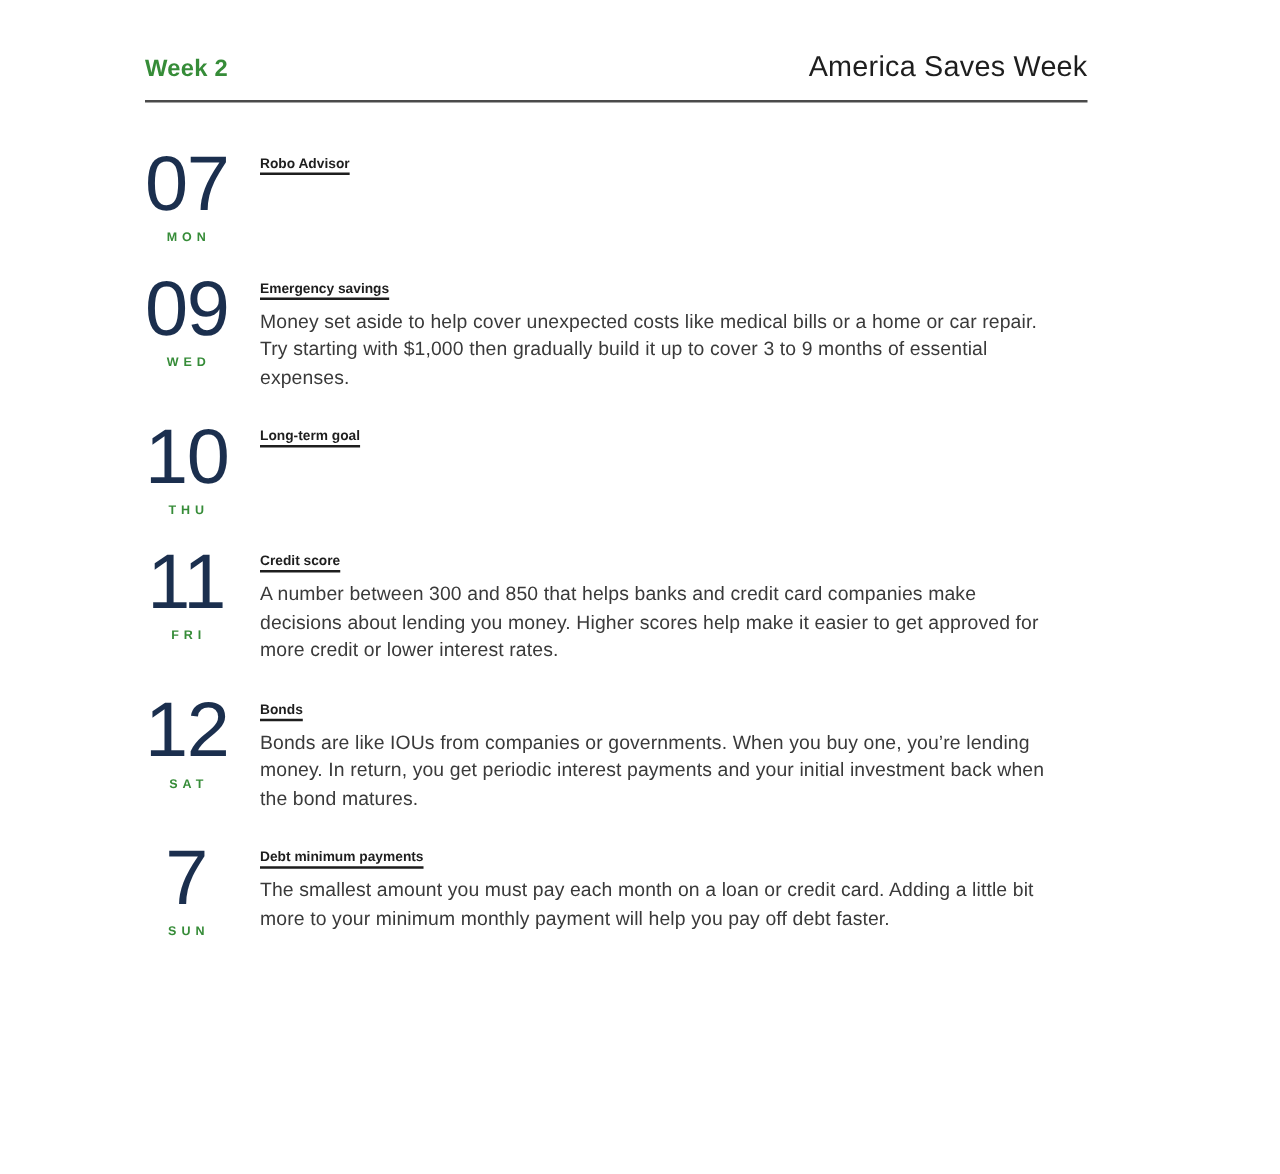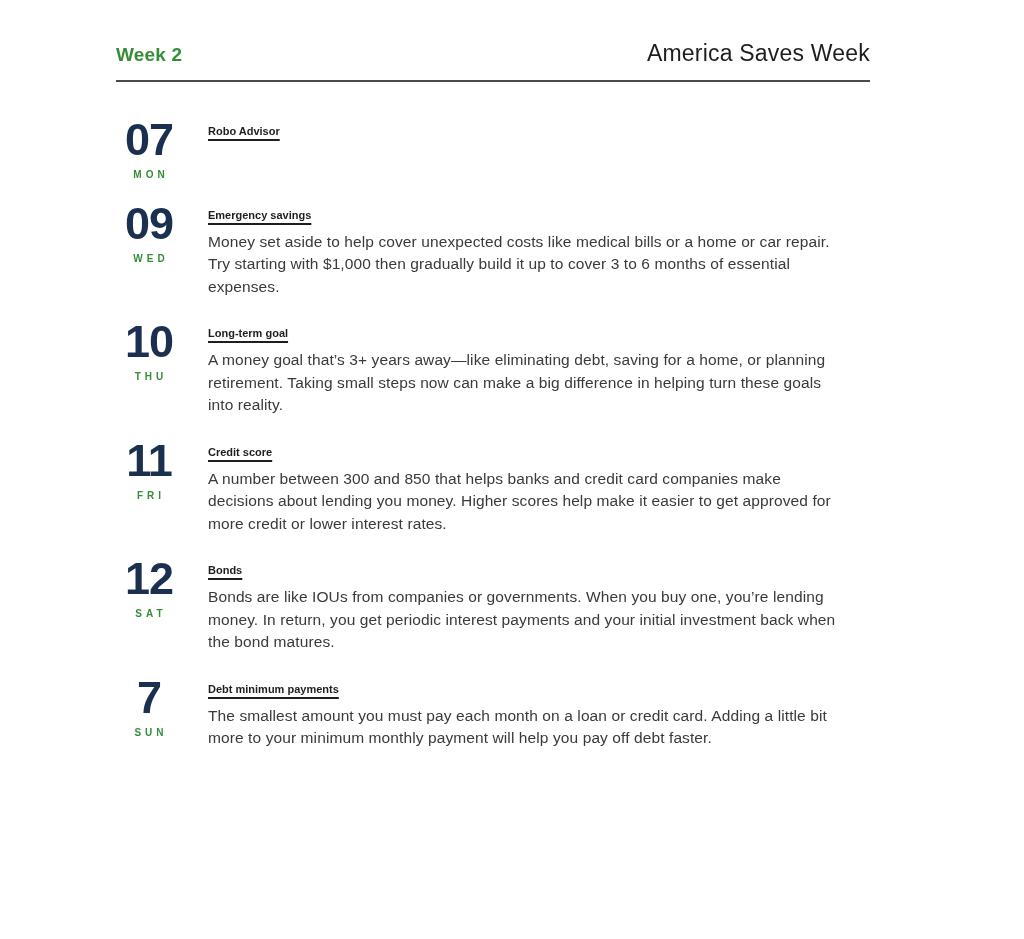--- a/index.html
+++ b/index.html
@@ -40,22 +40,22 @@
     display: flex;
     margin-bottom: 23px;
   }
   .entry-date {
     width: 66px;
     margin-right: 26px;
     flex-shrink: 0;
     text-align: center;
   }
   .day-number {
-    font-size: 45px;
-    font-weight: 700;
+    font-size: 62px;
+    font-weight: 400;
     line-height: 0.95;
     letter-spacing: -1px;
     color: var(--navy, #1b2f4e);
   }
   .day-name {
     margin-top: 7px;
     font-size: 10px;
     font-weight: 600;
     color: var(--green, #368c38);
     letter-spacing: 4px;
@@ -105,32 +105,31 @@
   </div>
 
 
   <div class="entry">
     <div class="entry-date">
       <div class="day-number">09</div>
       <div class="day-name">WED</div>
     </div>
     <div class="entry-body">
       <span class="term">Emergency savings</span>
-      <p class="definition">Money set aside to help cover unexpected costs like medical bills or a home or car repair. Try starting with $1,000 then gradually build it up to cover 3 to 6 months of essential expenses.</p>
+      <p class="definition">Money set aside to help cover unexpected costs like medical bills or a home or car repair. Try starting with $1,000 then gradually build it up to cover 3 to 9 months of essential expenses.</p>
     </div>
   </div>
 
   <div class="entry">
     <div class="entry-date">
       <div class="day-number">10</div>
       <div class="day-name">THU</div>
     </div>
     <div class="entry-body">
       <span class="term">Long-term goal</span>
-      <p class="definition">A money goal that’s 3+ years away—like eliminating debt, saving for a home, or planning retirement. Taking small steps now can make a big difference in helping turn these goals into reality.</p>
     </div>
   </div>
 
   <div class="entry">
     <div class="entry-date">
       <div class="day-number">11</div>
       <div class="day-name">FRI</div>
     </div>
     <div class="entry-body">
       <span class="term">Credit score</span>

